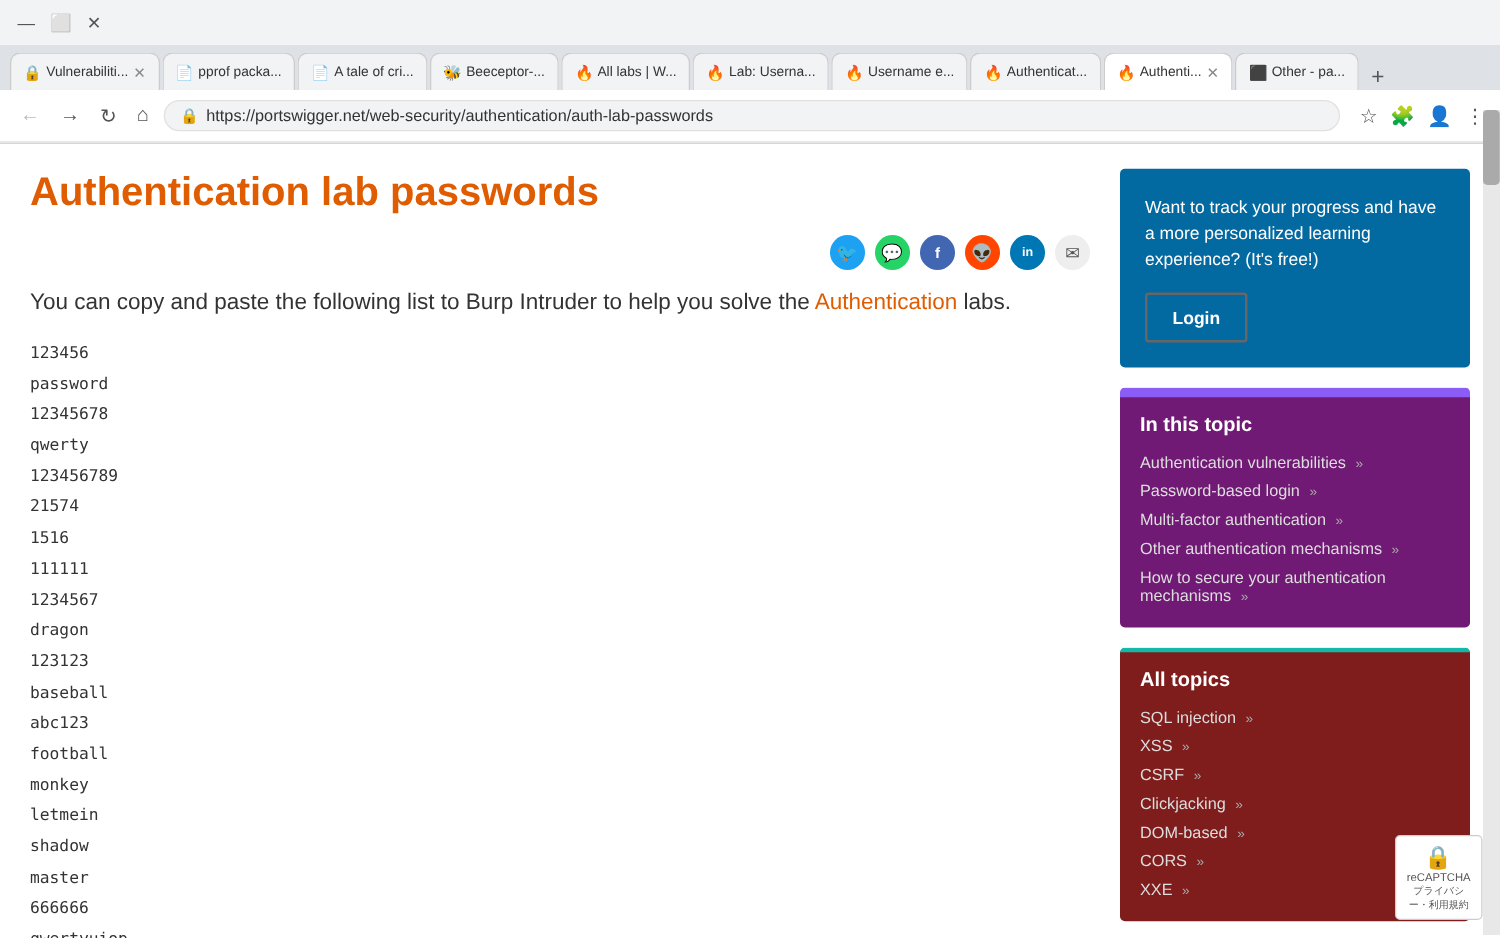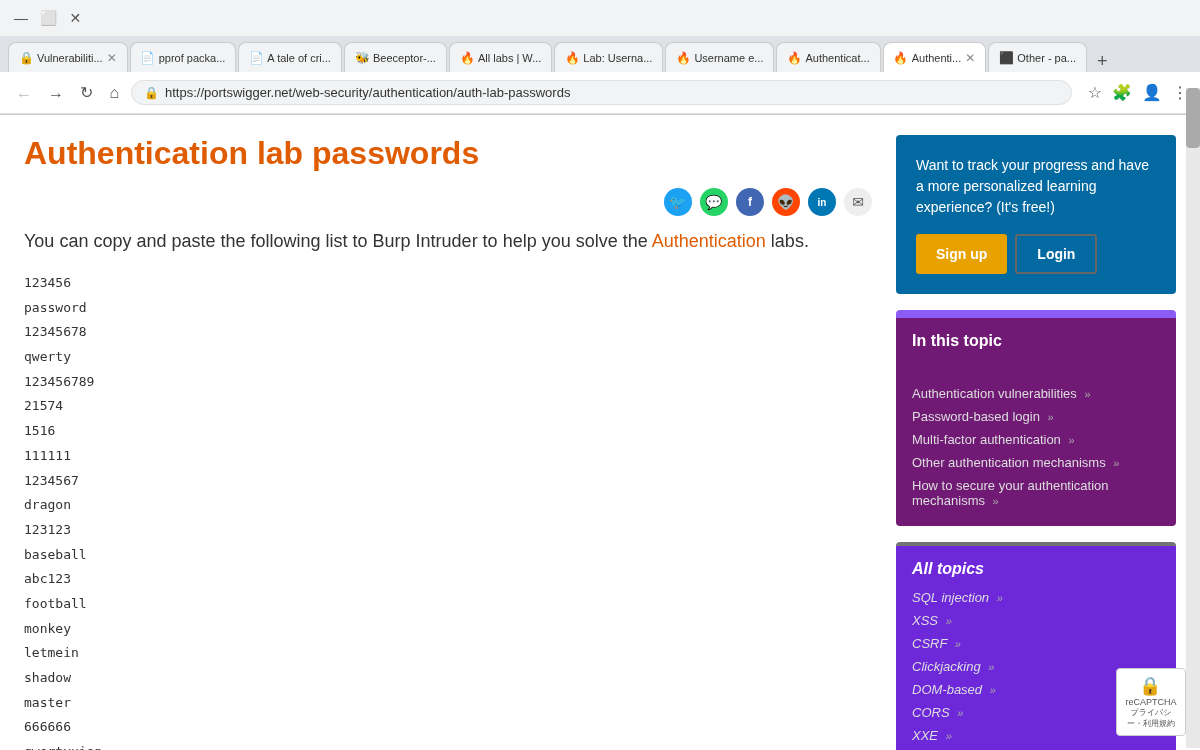--- a/index.html
+++ b/index.html
@@ -44,25 +44,25 @@
     
     .sidebar-box { border-radius: 4px; margin-bottom: 16px; overflow: hidden; }
     .sidebar-box-progress { background: #0369a1; padding: 20px; color: #fff; }
     .sidebar-box-progress p { font-size: 14px; line-height: 1.5; margin-bottom: 16px; }
     .btn-row { display: flex; gap: 8px; }
     .btn-signup { background: #e8a200; color: #fff; border: none; padding: 10px 20px; font-size: 14px; font-weight: bold; cursor: pointer; border-radius: 3px; }
     .btn-login { background: transparent; color: #fff; border: 2px solid #666; padding: 10px 20px; font-size: 14px; font-weight: bold; cursor: pointer; border-radius: 3px; }
 
     .sidebar-box-topic { background: #701a75; border-top: 8px solid #8b5cf6; }
     .sidebar-box-topic .box-header { color: #fff; font-size: 16px; font-weight: bold; padding: 14px 16px 8px; }
-    .sidebar-box-topic ul { list-style: none; padding: 0 16px 14px; margin-top: 24px; }
+    .sidebar-box-topic ul { list-style: none; padding: 0 16px 14px; }
     .sidebar-box-topic ul li { color: #ddd; font-size: 13px; padding: 4px 0; cursor: pointer; }
     .chevron { font-size: 11px; color: #aaa; margin-left: 4px; }
 
-    .sidebar-box-topics { background: #6d28d9; border-top: 4px solid #737373; font-style: italic; }
+    .sidebar-box-topics { background: #7f1d1d; border-top: 4px solid #14b8a6; }
     .sidebar-box-topics .box-header { color: #fff; font-size: 16px; font-weight: bold; padding: 14px 16px 8px; }
     .sidebar-box-topics ul { list-style: none; padding: 0 16px 14px; }
     .sidebar-box-topics ul li { color: #ddd; font-size: 13px; padding: 4px 0; cursor: pointer; }
 
     
     .recaptcha-badge { position: fixed; bottom: 14px; right: 14px; background: #fff; border: 1px solid #ccc; border-radius: 4px; padding: 6px 8px; font-size: 10px; color: #555; width: 70px; text-align: center; z-index: 100; }
     .recaptcha-logo { font-size: 18px; color: #4285f4; }
 
     
     .scroll-indicator { position: fixed; right: 0; top: 88px; width: 14px; height: 660px; background: #e8e8e8; }
@@ -188,21 +188,20 @@
       <li>666666</li>
       <li>qwertyuiop</li>
     </ul>
   </div>
 
   <div class="sidebar">
 
     <div class="sidebar-box sidebar-box-progress">
       <p>Want to track your progress and have a more personalized learning experience? (It's free!)</p>
       <div class="btn-row">
-        <button class="btn-signup">Sign up</button>
         <button class="btn-login">Login</button>
       </div>
     </div>
 
     <div class="sidebar-box sidebar-box-topic">
       <div class="box-header">In this topic</div>
       <ul>
         <li>
           <span>Authentication vulnerabilities</span>
           <span class="chevron">»</span>

